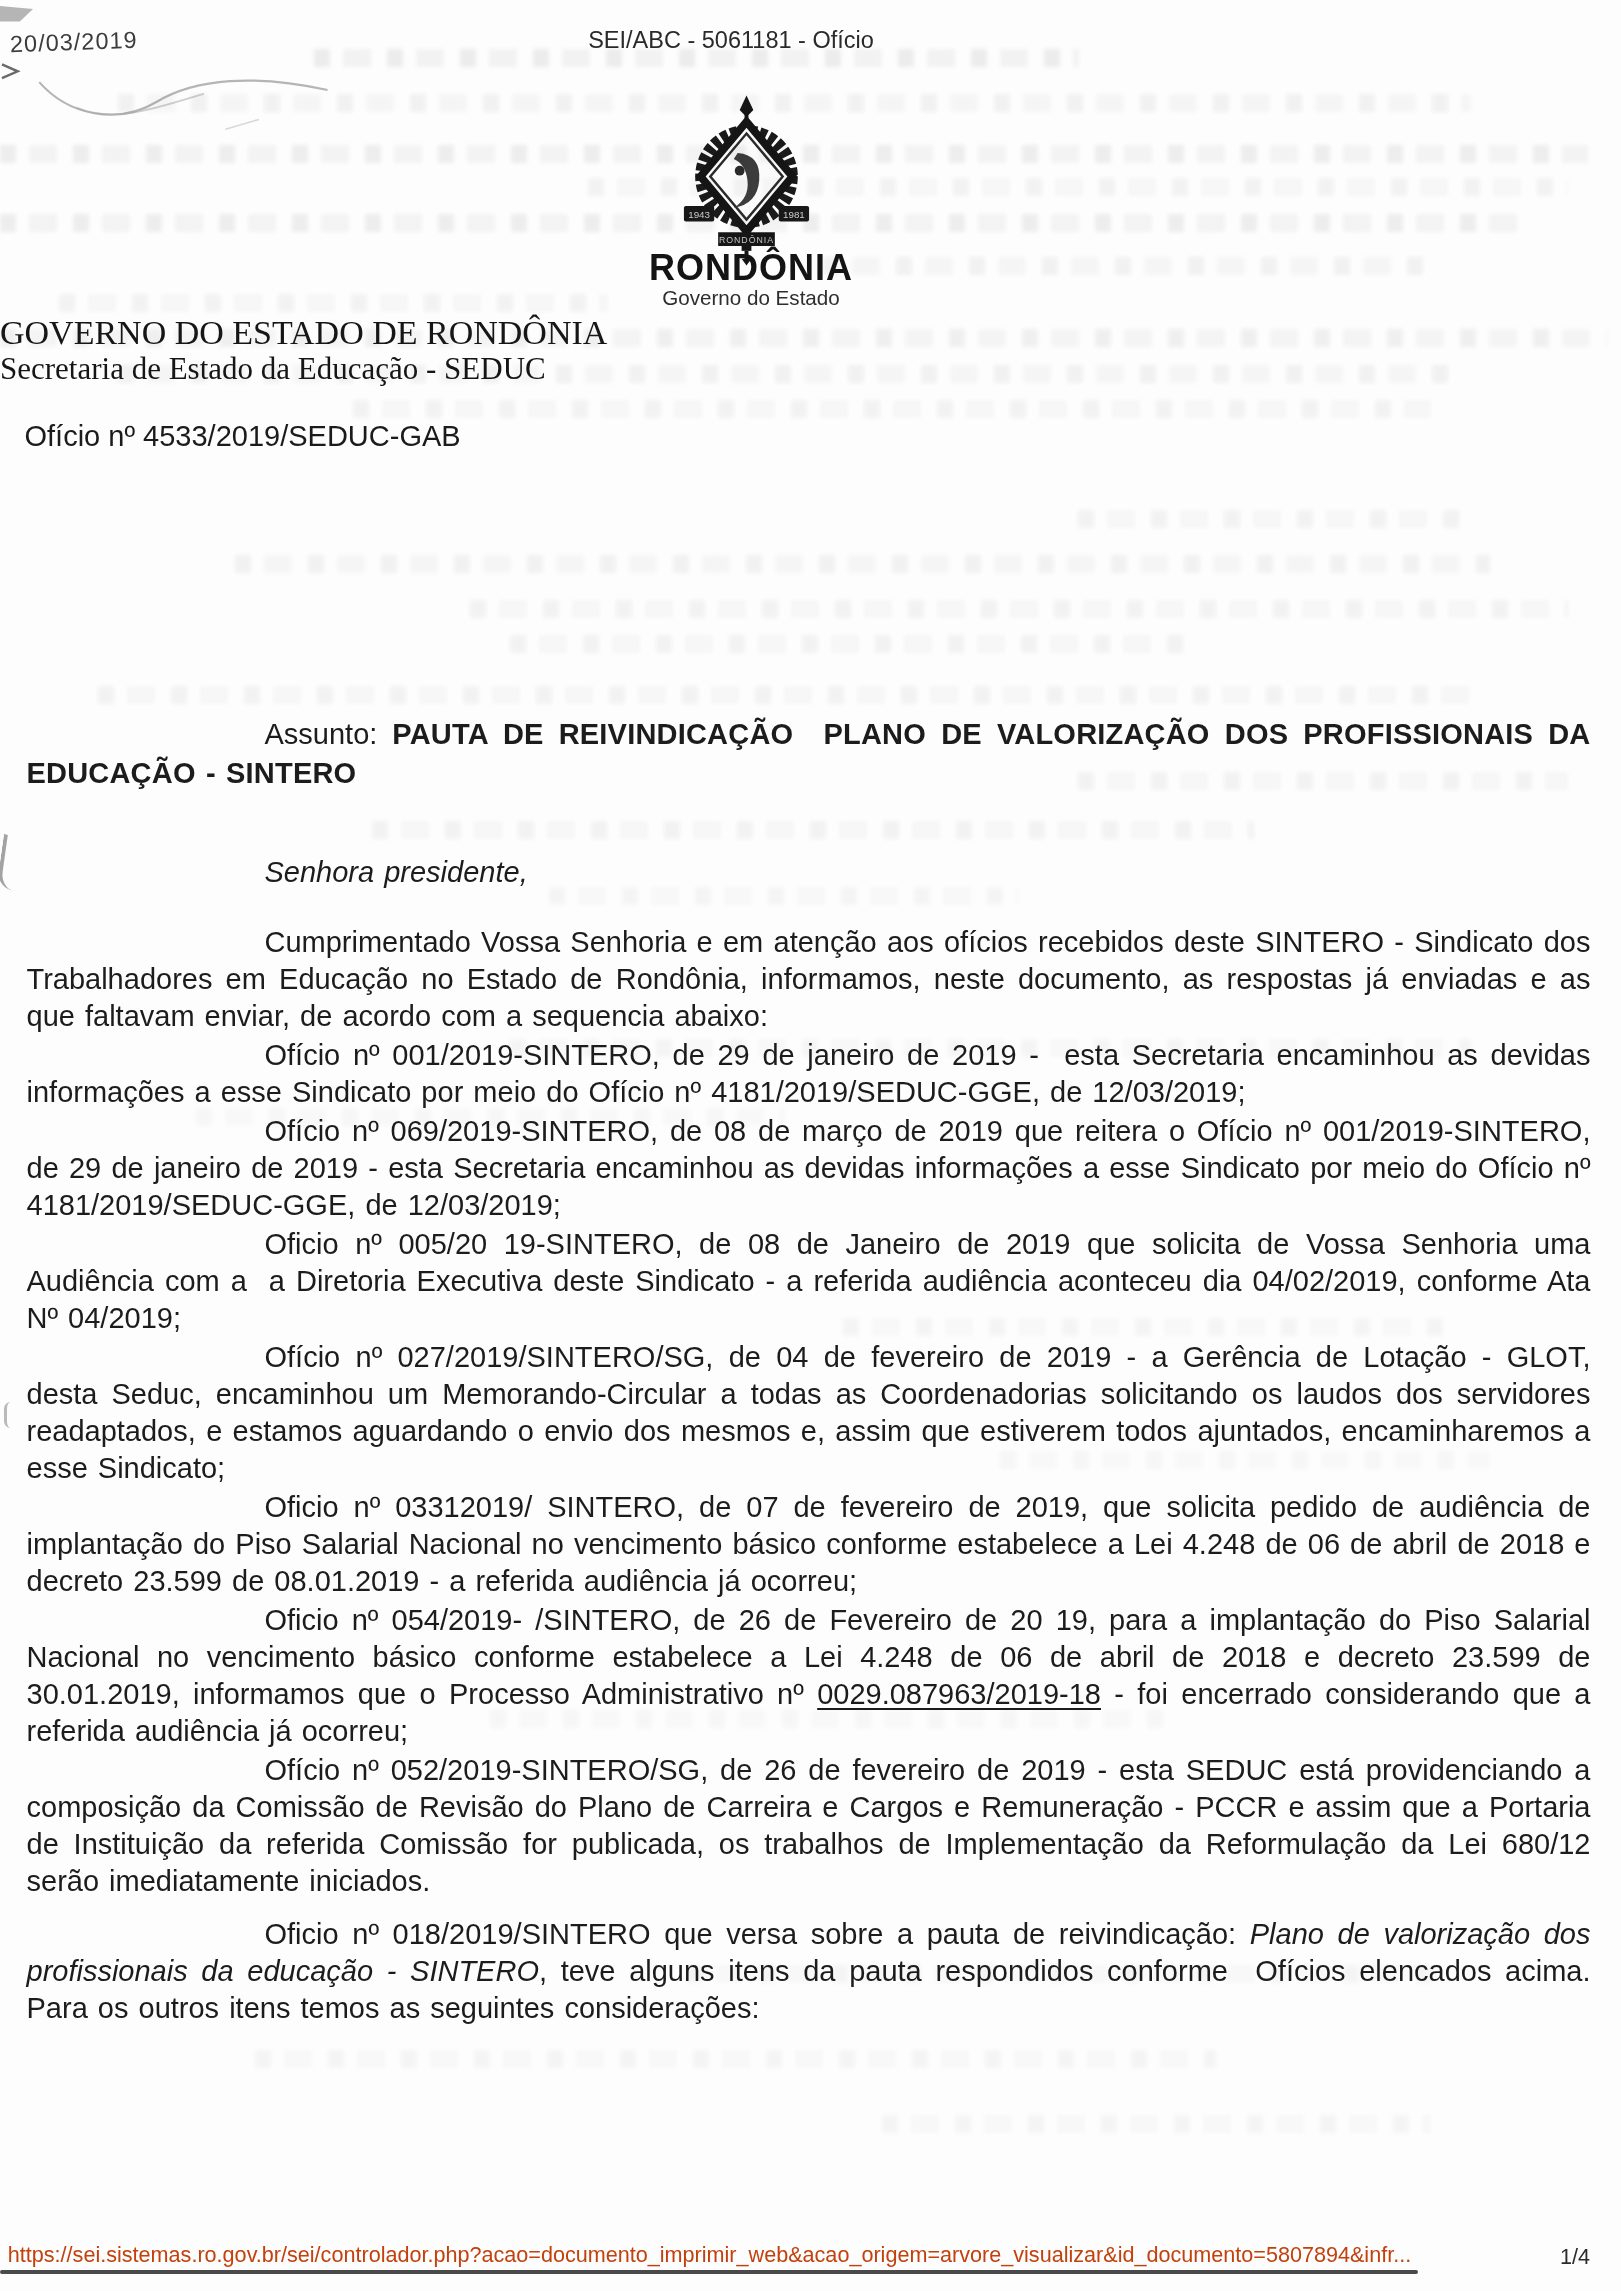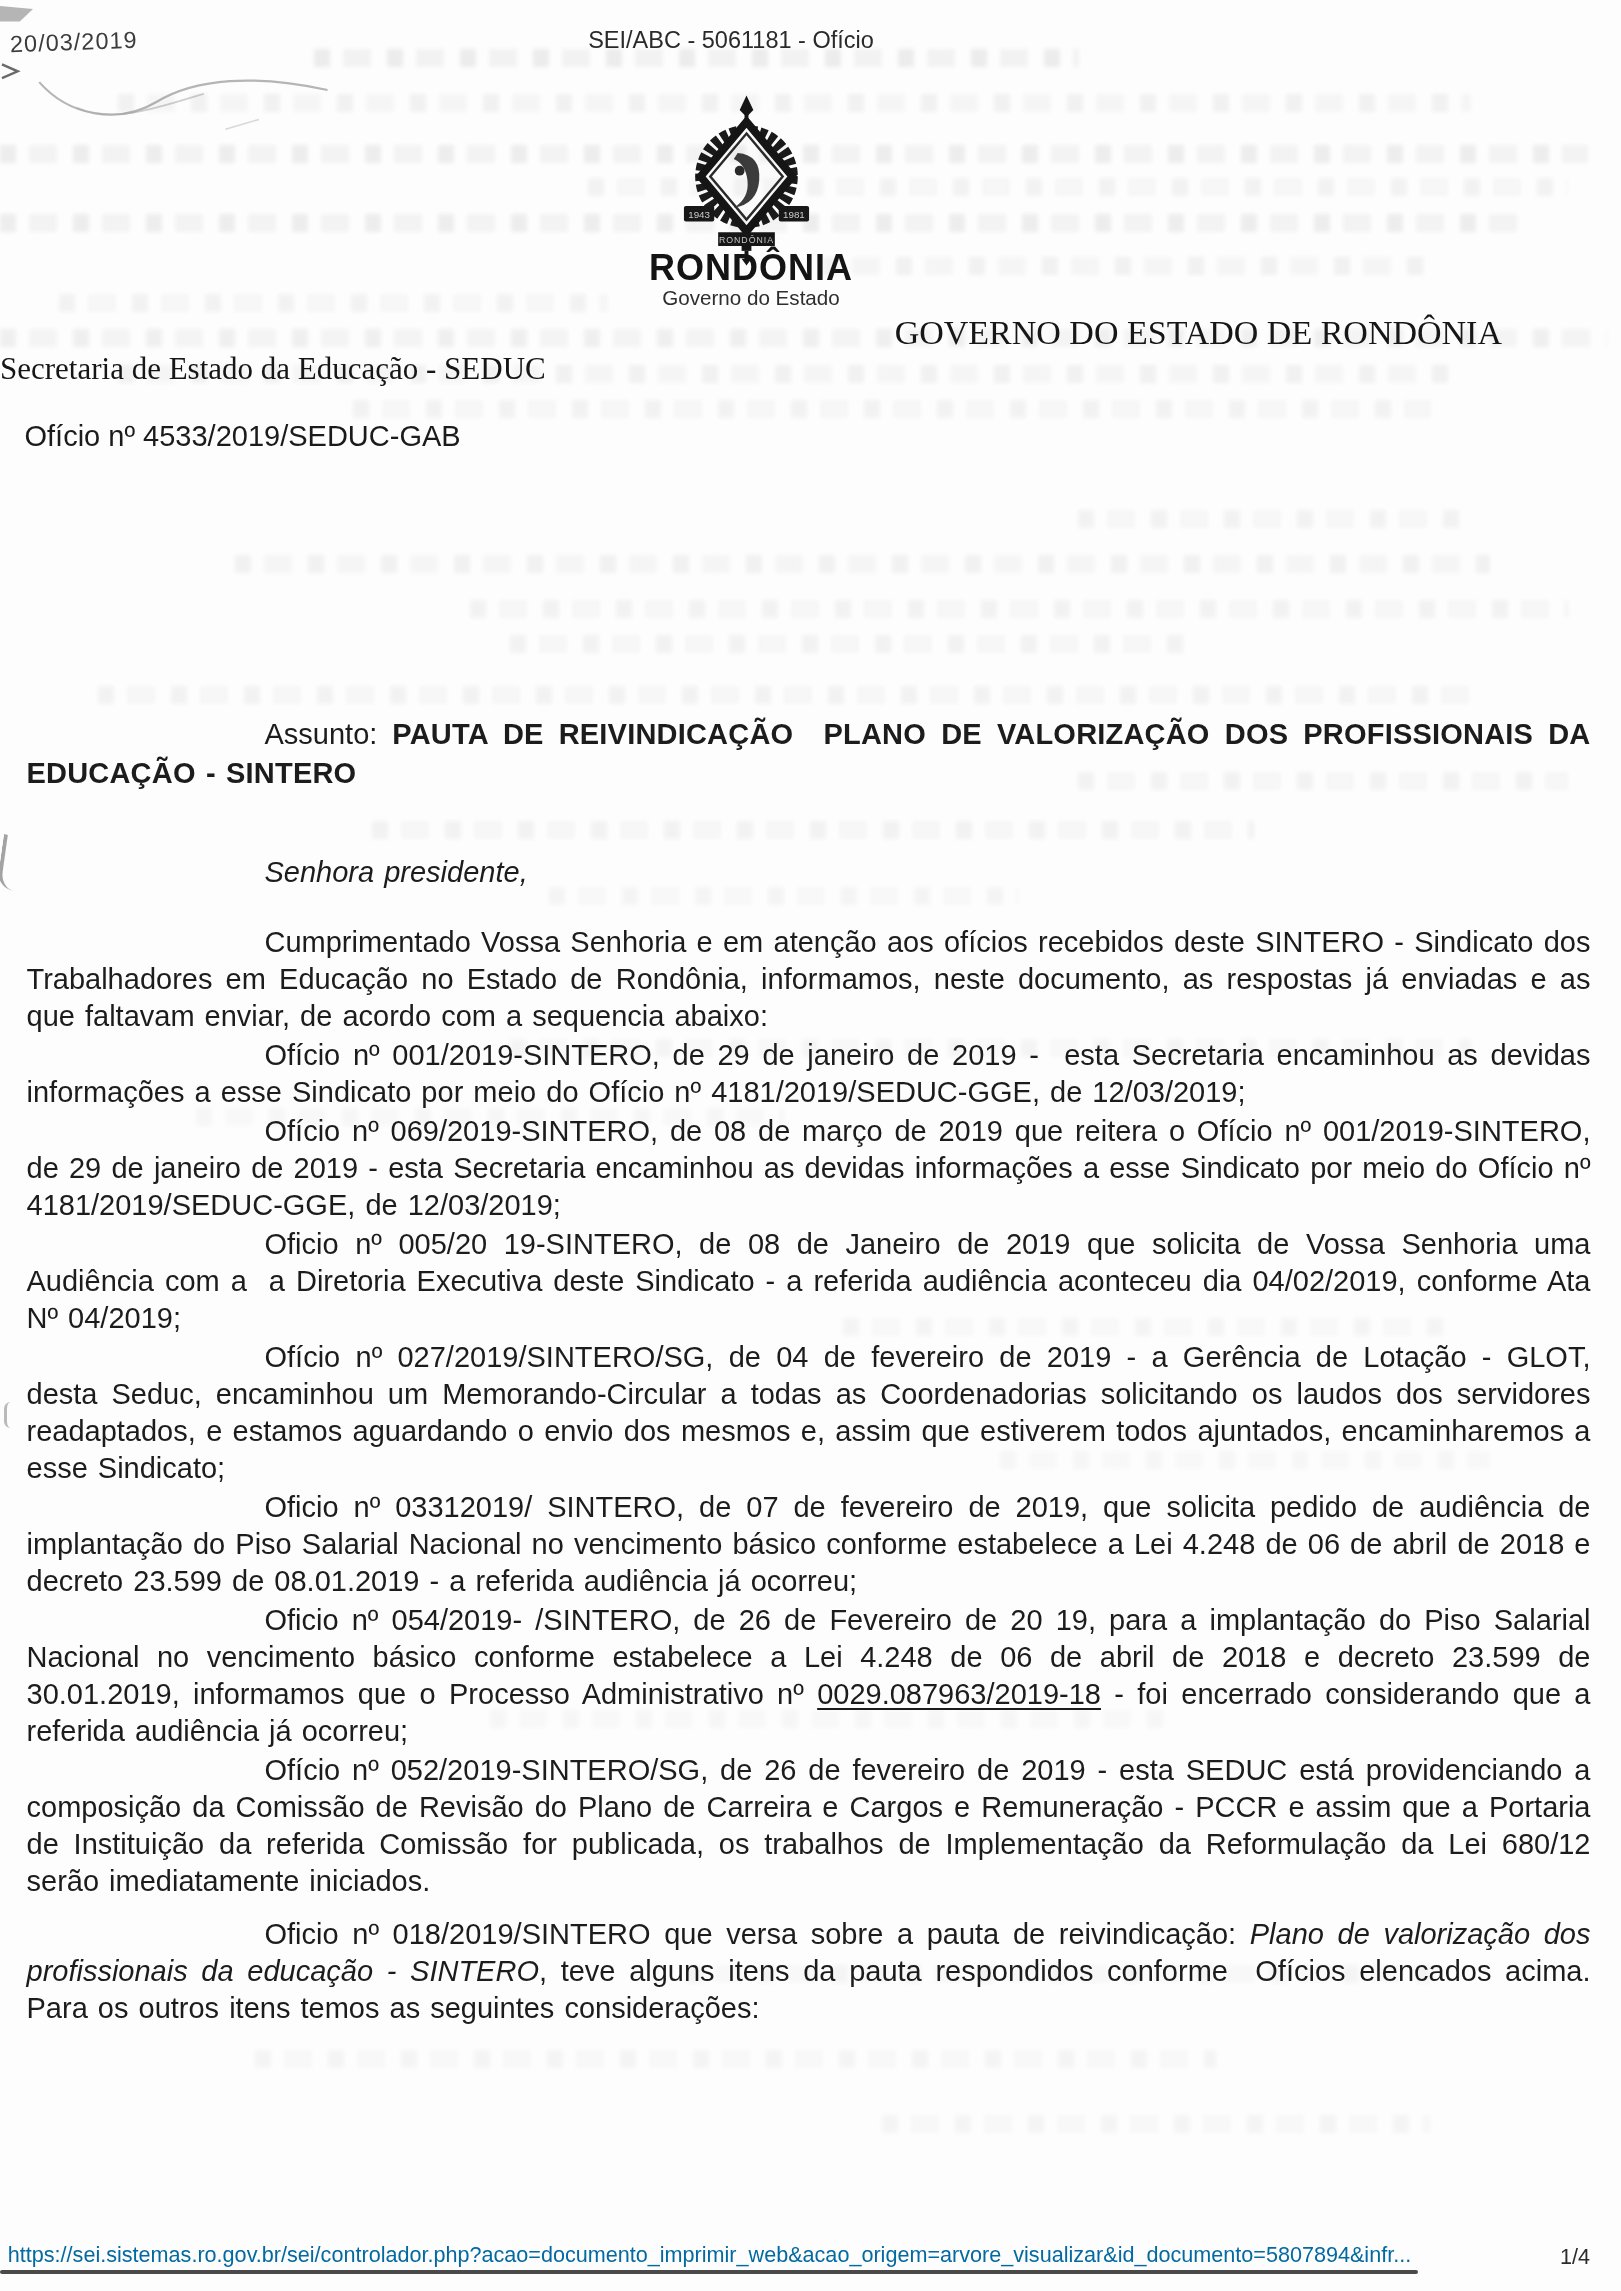--- a/index.html
+++ b/index.html
@@ -6,38 +6,38 @@
   body{width:1621px;height:2292px;background:#e9e9e9;font-family:"Liberation Sans",sans-serif;}
   .page{position:relative;width:1621px;height:2292px;background:#fdfdfd;overflow:hidden;color:#1b1b1b;}
   .abs{position:absolute;}
 
   
   .date-stamp{left:9.8px;top:29px;font-size:23.5px;color:#3c3c3c;transform:rotate(-2deg);letter-spacing:1px;}
   .doc-ref{left:0;top:27.4px;width:1462px;text-align:center;font-size:23.5px;color:#2a2a2a;}
   .logo-wrap{left:681px;top:94px;width:131px;height:172px;}
   .brand{left:0;top:247px;width:1502px;text-align:center;font-size:36px;font-weight:bold;letter-spacing:1px;color:#141414;}
   .brand-sub{left:0;top:286px;width:1502px;text-align:center;font-size:20.6px;color:#2e2e2e;}
-  .org1{left:0;top:314px;width:1502px;text-align:right;font-family:"Liberation Serif",serif;font-size:34px;color:#161616;}
+  .org1{left:0;top:314px;width:1502px;text-align:left;font-family:"Liberation Serif",serif;font-size:34px;color:#161616;}
   .org2{left:0;top:351px;width:1502px;text-align:left;font-family:"Liberation Serif",serif;font-size:31px;color:#161616;}
 
   .letter-no{left:24.5px;top:420px;font-size:29px;}
   .addressee{left:24.5px;top:474px;font-size:29px;line-height:38px;}
 
   
   .bodytext{left:24.5px;top:713px;width:1568px;font-size:29px;line-height:37px;text-align:justify;color:#1c1c1c;word-spacing:2px;}
   .bodytext p{margin:2px;text-indent:238px;white-space:pre-wrap;}
   .subject{font-size:29px;line-height:39px;margin-bottom:61px !important;}
   .subject .bold{font-weight:bold;letter-spacing:0.2px;}
   .salutation{font-style:italic;margin-bottom:33px !important;}
   .gap-before{margin-top:15.7px !important;}
   .u{text-decoration:underline;text-underline-offset:3.9px;}
   .it{font-style:italic;}
 
   
-  .footer-url{left:7.8px;top:2242px;font-size:21.6px;color:#0369a1;}
+  .footer-url{left:7.8px;top:2242px;font-size:21.6px;color:#c2410c;}
   .footer-page{left:1560px;top:2244px;font-size:21.6px;color:#2b2b2b;}
   .footer-line{left:0;top:2270px;width:1418px;height:3.9px;background:#4a4a4a;border-radius:2px;}
 
   
   .noise{position:absolute;height:17.6px;filter:blur(2px);background:repeating-linear-gradient(90deg,rgba(40,40,40,.16) 0 15.7px,rgba(40,40,40,0) 15.7px 29px,rgba(40,40,40,.10) 29px 57px,rgba(40,40,40,0) 57px 73px);pointer-events:none;}
   .corner-smudge{left:0;top:5.9px;width:33px;height:15.7px;background:#b5b5b5;clip-path:polygon(0 0,100% 20%,60% 100%,0 100%);}
   .edge-mark{left:0;top:835px;width:15.7px;height:55px;border-left:4.9px solid rgba(90,90,90,.55);border-radius:0 0 0 17.6px;transform:rotate(8deg);}
   .edge-mark2{left:3.9px;top:1402px;width:9.8px;height:25.5px;border-left:3.9px solid rgba(120,120,120,.5);border-radius:7.8px;}
 </style>
 </head>

